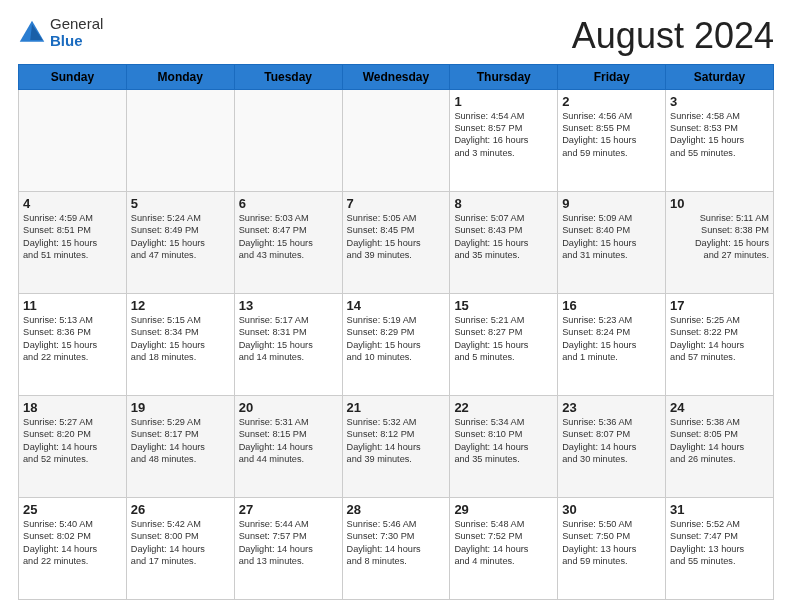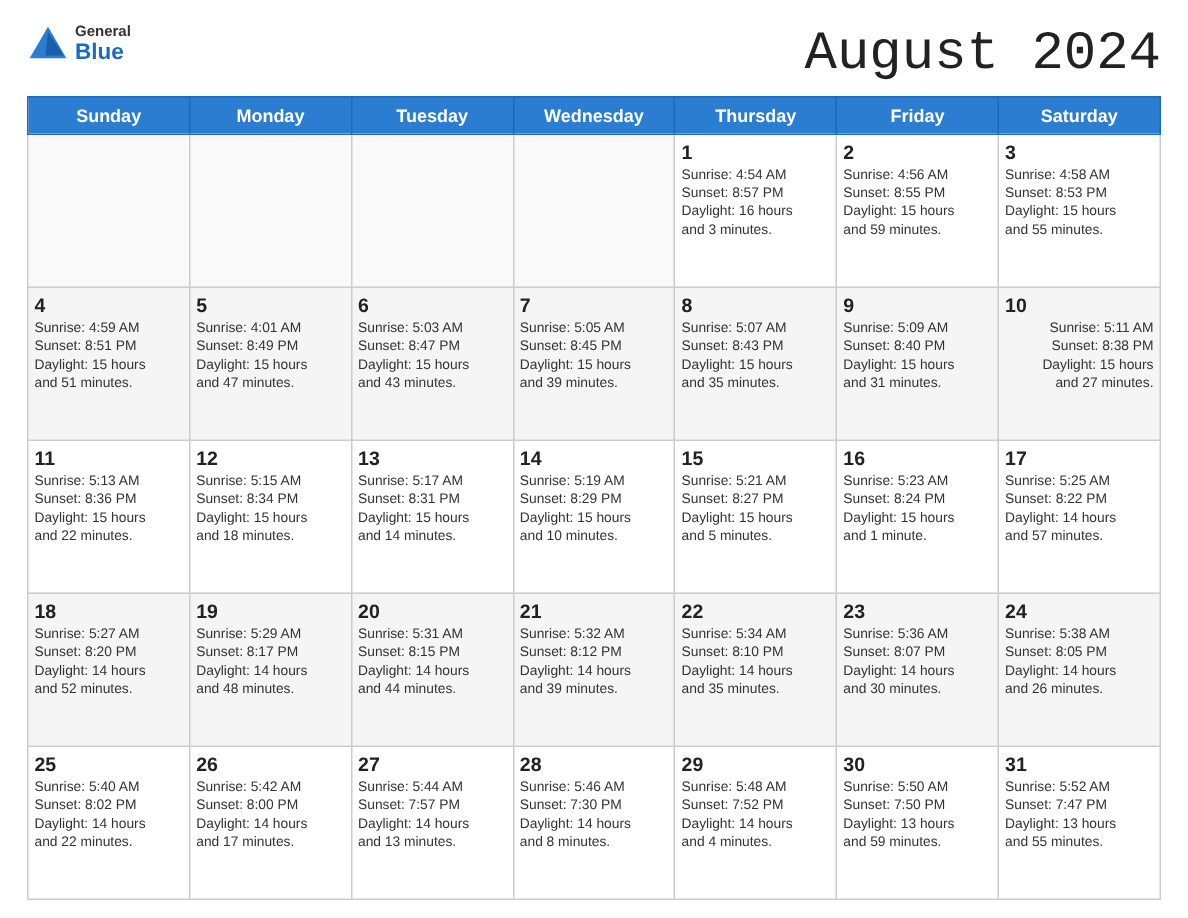--- a/index.html
+++ b/index.html
@@ -27,57 +27,56 @@
       display: flex;
       align-items: center;
       gap: 4px;
     }
     .logo-text {
       display: flex;
       flex-direction: column;
       line-height: 1.1;
     }
     .logo-general {
-      font-size: 10px;
-      font-weight: bold;
+      font-size: 15px;
+      font-weight: normal;
       color: #333;
     }
     .logo-blue {
       font-size: 15px;
       font-weight: bold;
       color: #1a6bbf;
     }
     .logo-icon {
       width: 28px;
       height: 28px;
     }
     .title-block {
       text-align: right;
-      font-family: Liberation Mono, monospace;
     }
     .title-month {
       font-size: 36px;
       font-weight: normal;
       color: #222;
       line-height: 1.1;
     }
     .title-location {
       font-size: 15px;
       color: #444;
     }
     .calendar {
       flex: 1;
       border: 1px solid #ccc;
       border-collapse: collapse;
       width: 100%;
       table-layout: fixed;
     }
     .calendar th {
       background: #2a7dd1;
-      color: #ffffff;
+      color: #000000;
       font-size: 12px;
       font-weight: bold;
       text-align: center;
       padding: 5px 2px;
       border: 1px solid #1a6bbf;
     }
     .calendar td {
       border: 1px solid #ccc;
       vertical-align: top;
       padding: 4px 4px 3px 4px;
@@ -177,21 +176,21 @@
         <tr>
           <td class="shaded">
             <span class="day-num">4</span>
             <div class="day-info" style="white-space: pre-line;">Sunrise: 4:59 AM
 Sunset: 8:51 PM
 Daylight: 15 hours
 and 51 minutes.</div>
           </td>
           <td class="shaded">
             <span class="day-num">5</span>
-            <div class="day-info" style="white-space: pre-line;">Sunrise: 4:01 AM
+            <div class="day-info" style="white-space: pre-line;">Sunrise: 5:24 AM
 Sunset: 8:49 PM
 Daylight: 15 hours
 and 47 minutes.</div>
           </td>
           <td class="shaded">
             <span class="day-num">6</span>
             <div class="day-info" style="white-space: pre-line;">Sunrise: 5:03 AM
 Sunset: 8:47 PM
 Daylight: 15 hours
 and 43 minutes.</div>

